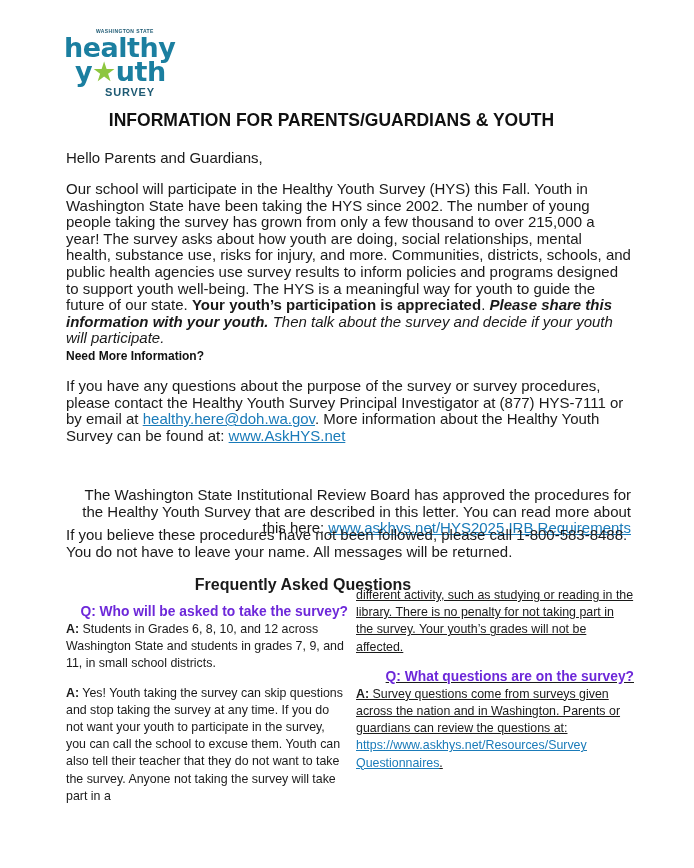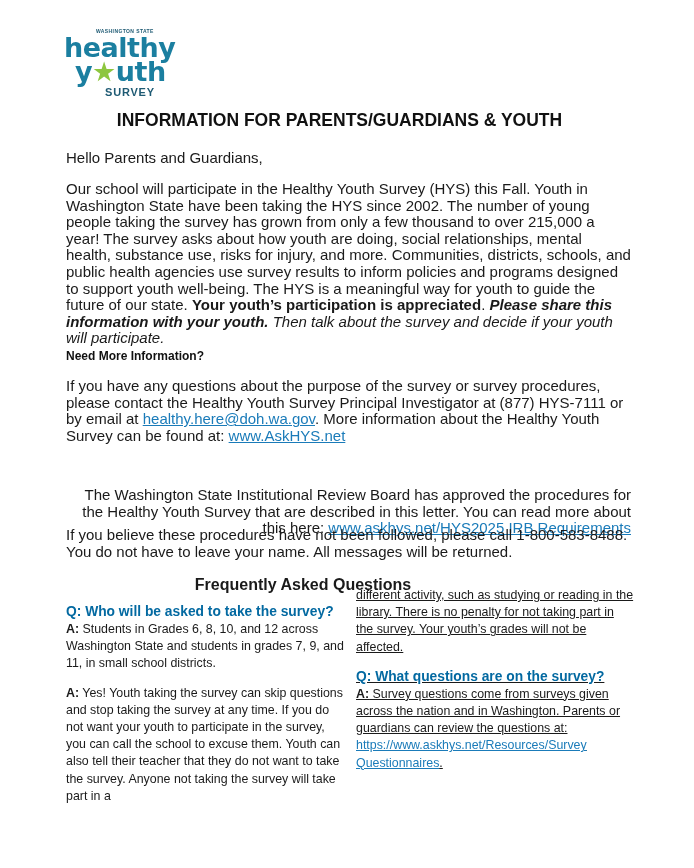--- a/index.html
+++ b/index.html
@@ -3,26 +3,26 @@
 <meta charset="utf-8">
 <style>
   html, body { margin:0; padding:0; background:#fff; }
   body { width:694px; height:868px; position:relative; overflow:hidden; font-family:"Liberation Sans", sans-serif; color:#1a1a1a; }
   .logo { position:absolute; left:62px; top:28px; width:120px; height:72px; }
   .logo .ws { position:absolute; left:34px; top:0; font-size:5px; font-weight:bold; color:#1e5a73; letter-spacing:0.4px; }
   .logo .l1 { position:absolute; left:2px; top:6px; font-size:27px; font-weight:bold; color:#1b7fa0; letter-spacing:-0.5px; font-family:"DejaVu Sans", sans-serif; line-height:1; }
   .logo .l2 { position:absolute; left:13px; top:30px; font-size:27px; font-weight:bold; color:#1b7fa0; letter-spacing:-0.5px; font-family:"DejaVu Sans", sans-serif; line-height:1; }
   .logo .star { color:#8dc63f; }
   .logo .l3 { position:absolute; left:43px; top:58px; font-size:11px; font-weight:bold; color:#1e5a73; letter-spacing:0.8px; }
-  h1 { position:absolute; left:0; width:663px; top:110px; margin:0; text-align:center; font-size:17.5px; font-weight:bold; color:#111;padding-left:8px; }
+  h1 { position:absolute; left:0; width:663px; top:110px; margin:0; text-align:center; font-size:17.5px; font-weight:bold; color:#111; }
   p, .txt { font-size:15px; line-height:16.6px; margin:0; }
   .abs { position:absolute; left:66px; width:565px; }
   a { color:#1a7bb9; text-decoration:underline; }
   h2 { margin:0; font-size:12px; font-weight:bold; color:#111; }
-  h3 { margin:0; font-size:13.8px; font-weight:bold; color:#0369a1; line-height:18px; }
+  h3 { margin:0; font-size:13.8px; font-weight:bold; color:#6d28d9; line-height:18px;text-align:right; }
   .faq-title { position:absolute; left:0; width:606px; text-align:center; top:576px; font-size:16px; font-weight:bold; }
   .col { position:absolute; top:603px; width:282px; }
   .col p { font-size:12.4px; line-height:17.2px; }
   .col .gap { height:12px; }
 </style>
 </head>
 <body>
 
 <div class="logo">
   <span class="ws">WASHINGTON STATE</span>

